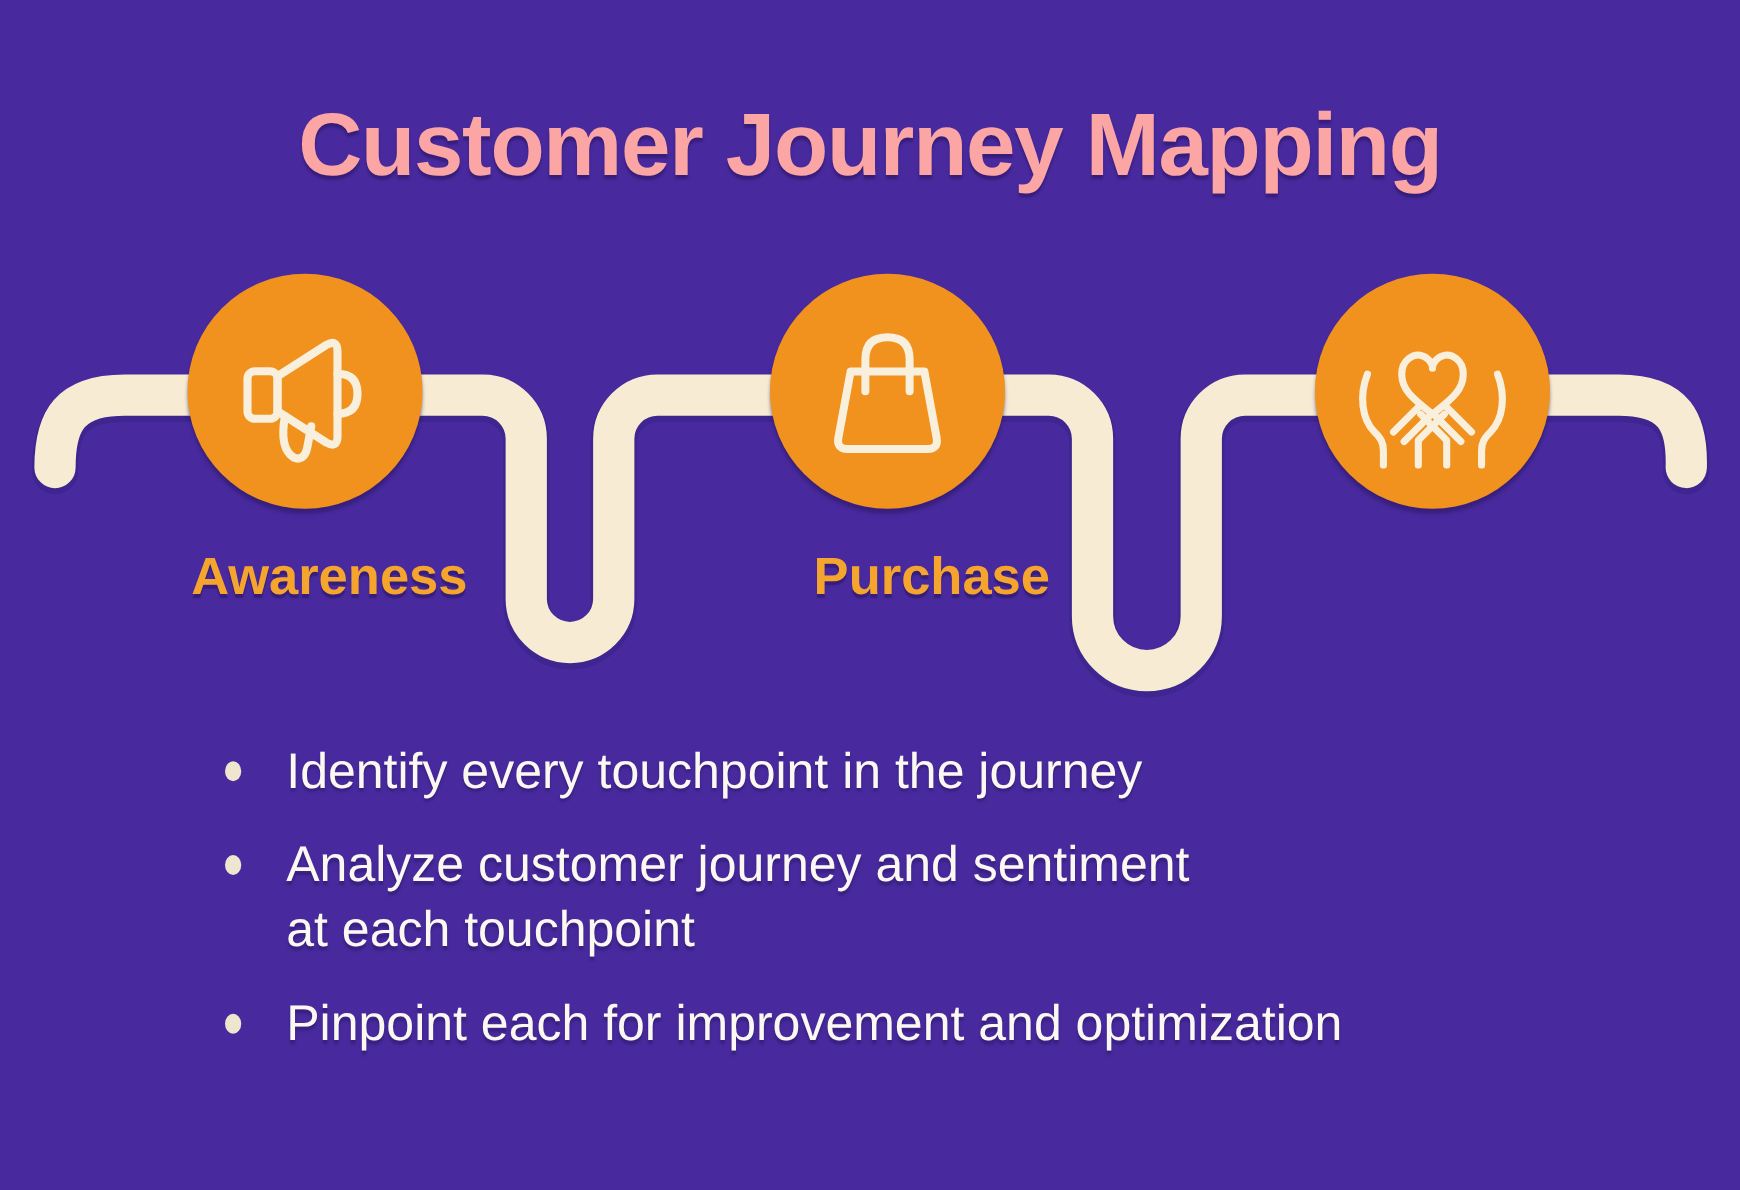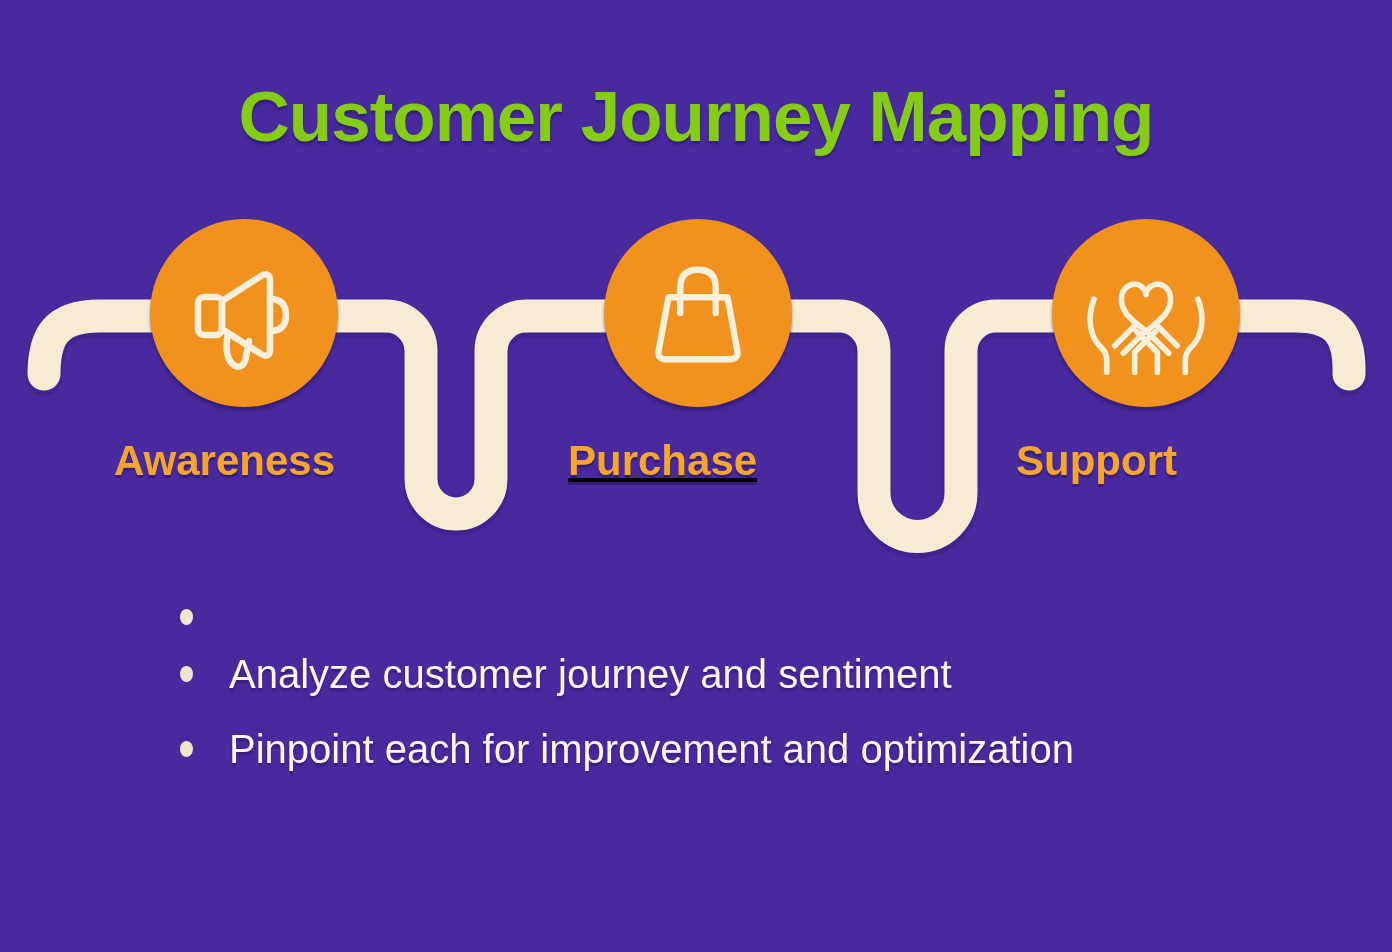--- a/index.html
+++ b/index.html
@@ -14,36 +14,36 @@
   }
   .title {
     position: absolute;
     top: 76px;
     left: 0;
     width: 100%;
     text-align: center;
     font-size: 71px;
     font-weight: 700;
     letter-spacing: -1px;
-    color: #84cc16;
+    color: #fca5a5;
     text-shadow: 0 3px 2px rgba(40,19,92,0.55);
   }
   .path-svg {
     position: absolute;
     top: 0; left: 0;
     width: 1392px; height: 952px;
   }
   .stage {
     position: absolute;
     top: 219px;
     width: 260px;
-    text-align: left;
+    text-align: right;
   }
   .stage-awareness { left: 114px; }
-  .stage-purchase  { left: 568px; text-decoration: underline; }
+  .stage-purchase  { left: 580px; }
   .stage-support   { left: 1016px; }
   .stage-circle {
     width: 188px; height: 188px;
     margin: 0 auto;
     border-radius: 50%;
     background: #F2921E;
     display: flex;
     align-items: center;
     justify-content: center;
     box-shadow: 0 4px 3px rgba(40,19,92,0.5);
@@ -135,31 +135,34 @@
           </g>
           <g transform="translate(150 0) scale(-1 1)">
             <path d="M 20 50 C 13 68 15 88 26 99 C 31.5 104.5 33.5 108 33.5 115 L 33.5 127"></path>
             <path d="M 42 99 L 64 77"></path>
             <path d="M 51 107 L 73 85"></path>
             <path d="M 63 127 L 63 106 L 85 84"></path>
           </g>
         </g>
       </svg>
     </div>
-    <div class="stage-label">Support</div>
   </div>
 
   <ul class="bullets">
     <li class="bullet-item">
       <span class="bullet-dot"></span>
+      <div class="bullet-lines">
+        <div>Identify every touchpoint in the journey</div>
+      </div>
     </li>
     <li class="bullet-item">
       <span class="bullet-dot"></span>
       <div class="bullet-lines">
         <div>Analyze customer journey and sentiment</div>
+        <div>at each touchpoint</div>
       </div>
     </li>
     <li class="bullet-item">
       <span class="bullet-dot"></span>
       <div class="bullet-lines">
         <div>Pinpoint each for improvement and optimization</div>
       </div>
     </li>
   </ul>
 

